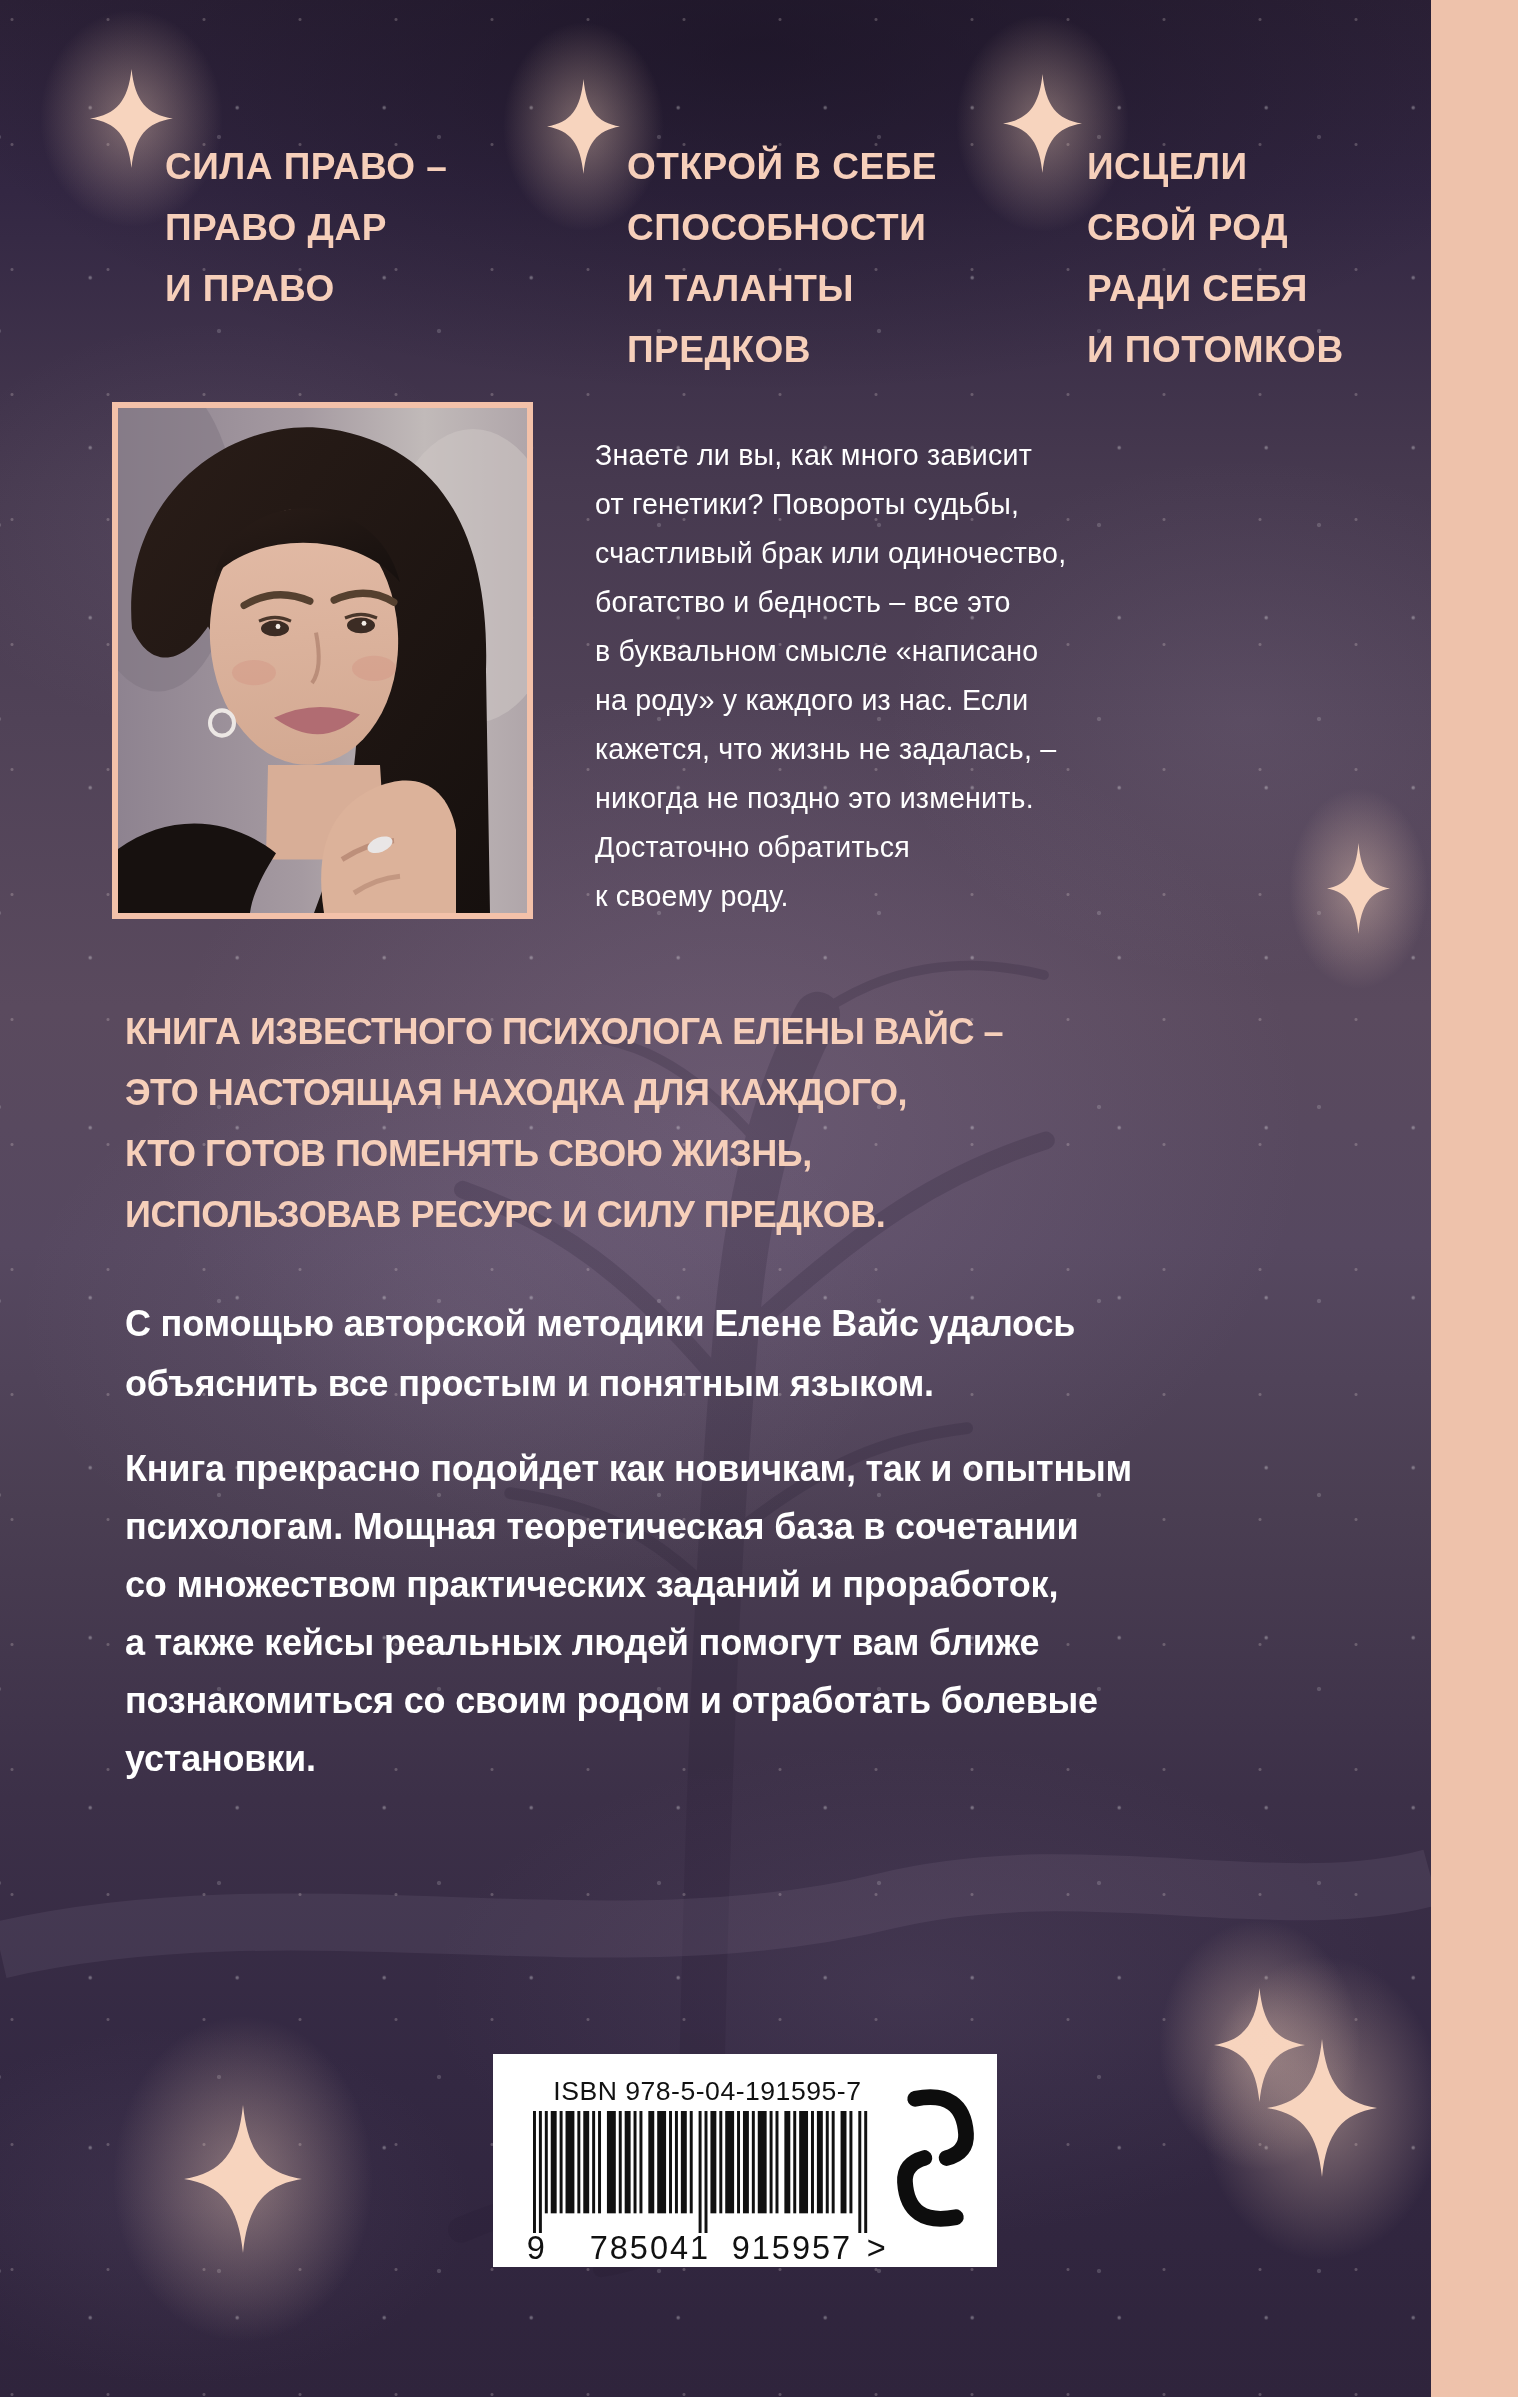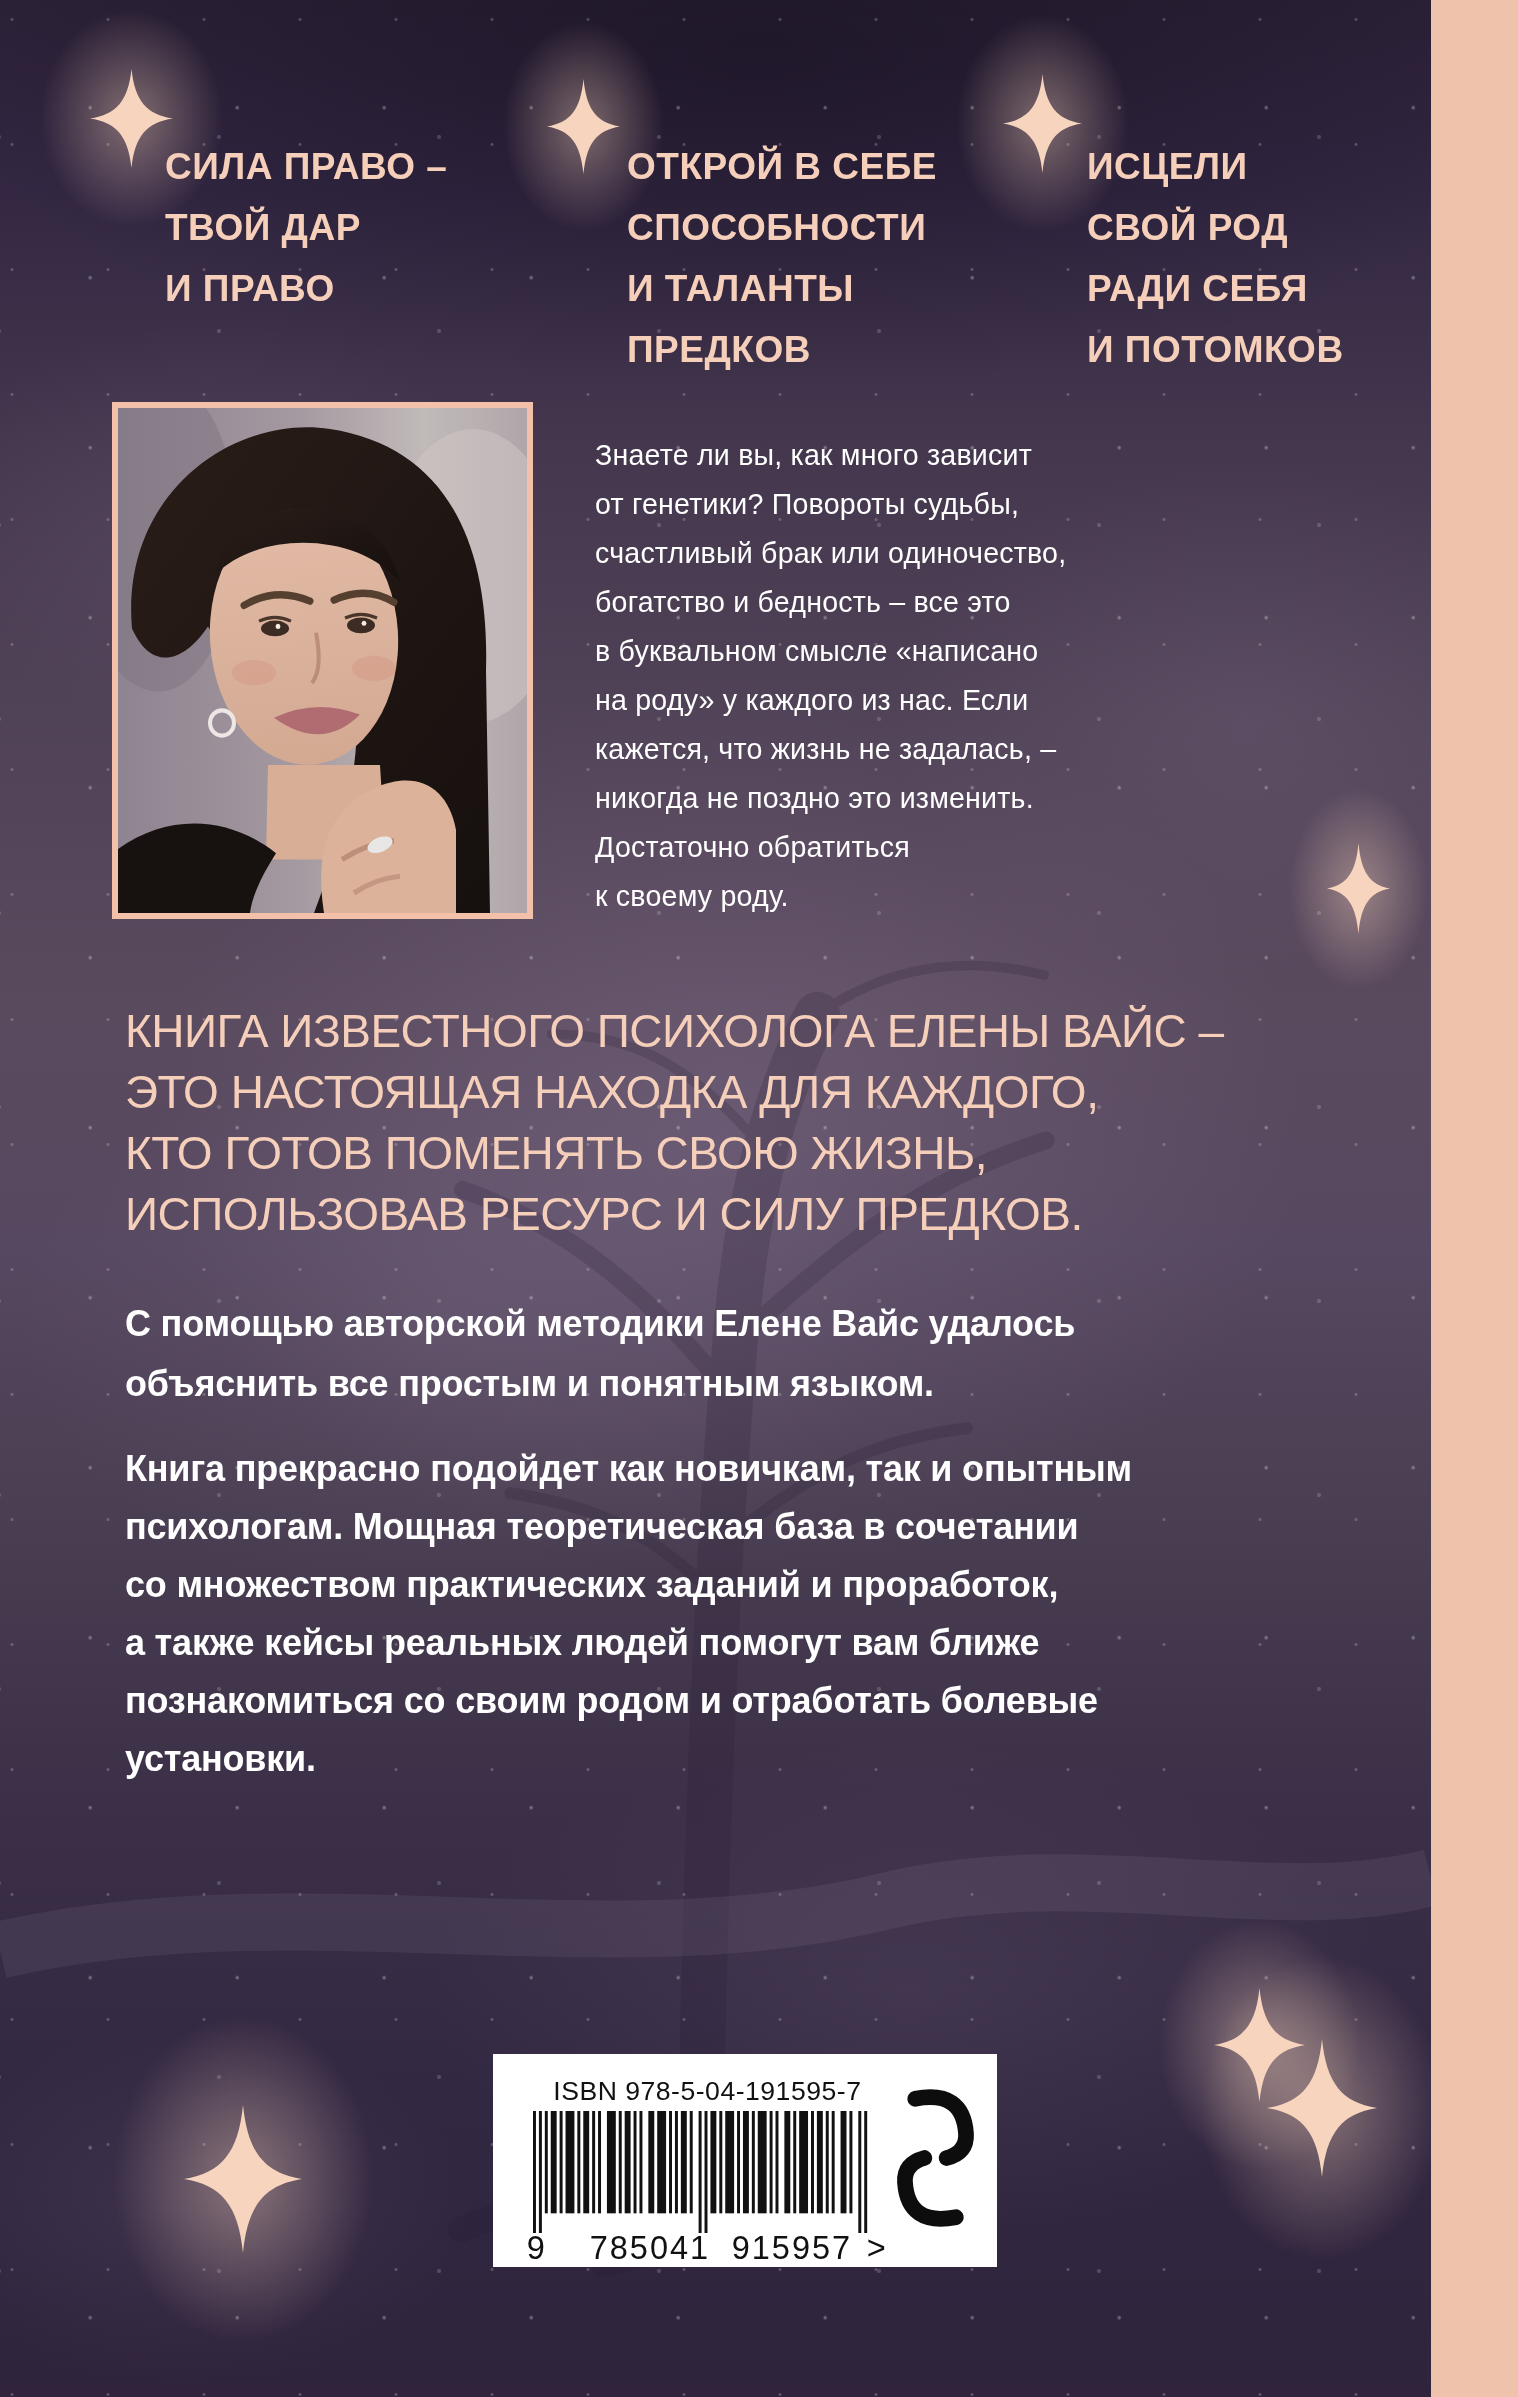--- a/index.html
+++ b/index.html
@@ -45,21 +45,21 @@
   .banner{position:absolute;top:136px;font-weight:bold;font-size:37px;line-height:61px;
     letter-spacing:0.5px;white-space:nowrap;}
   
   .photo-frame{position:absolute;left:112px;top:402px;width:409px;height:505px;
     border:6.9px solid #f3c1a9;background:#8e8390;}
   .photo-frame svg{display:block;width:100%;height:100%;}
   
   .textblock{position:absolute;white-space:nowrap;}
   .textblock .line{white-space:nowrap;}
   .intro{left:595px;top:431px;font-size:28.6px;line-height:49px;font-weight:normal;color:#ffffff;letter-spacing:0.2px;}
-  .headline{left:125px;top:1001px;font-size:46px;line-height:61px;font-weight:normal;letter-spacing:-0.5px;}
+  .headline{left:125px;top:1001px;font-size:36px;line-height:61px;font-weight:bold;letter-spacing:-0.5px;}
   .para{font-size:36px;font-weight:bold;color:#ffffff;letter-spacing:-0.2px;}
   .para-1{left:125px;top:1294px;line-height:60px;}
   .para-2{left:125px;top:1440px;line-height:58px;}
   
   .barcode-box{position:absolute;left:493px;top:2054px;width:504px;height:213px;background:#ffffff;
     display:flex;align-items:stretch;padding:14px;box-sizing:border-box;}
   .barcode-left{position:relative;width:366px;margin-left:19.7px;}
   .isbn{position:absolute;left:50%;transform:translateX(-50%);top:7.9px;
     font-size:26.6px;color:#111111;letter-spacing:0.5px;white-space:nowrap;}
   .bars{position:absolute;left:5.9px;top:43px;width:347px;height:122px;}
@@ -129,21 +129,21 @@
       </svg>
     </div>
   <div class="star" style="left:1267px;top:2039px;width:110px;height:138px;">
     <svg viewBox="0 0 100 100" preserveAspectRatio="none">
         <path fill="#f7d4be" d="M50 0C54 32 68 46 100 50C68 54 54 68 50 100C46 68 32 54 0 50C32 46 46 32 50 0Z"></path>
       </svg>
     </div>
 
   <div class="banner" style="left:165px;color:#f6cfba;">
       <div class="line">СИЛА ПРАВО –</div>
-      <div class="line">ТВОЙ ДАР</div>
+      <div class="line">ПРАВО ДАР</div>
       <div class="line">И ПРАВО</div>
     </div>
   <div class="banner" style="left:627px;color:#f6cfba;">
       <div class="line">ОТКРОЙ В СЕБЕ</div>
       <div class="line">СПОСОБНОСТИ</div>
       <div class="line">И ТАЛАНТЫ</div>
       <div class="line">ПРЕДКОВ</div>
     </div>
   <div class="banner" style="left:1087px;color:#f6cfba;">
       <div class="line">ИСЦЕЛИ</div>

